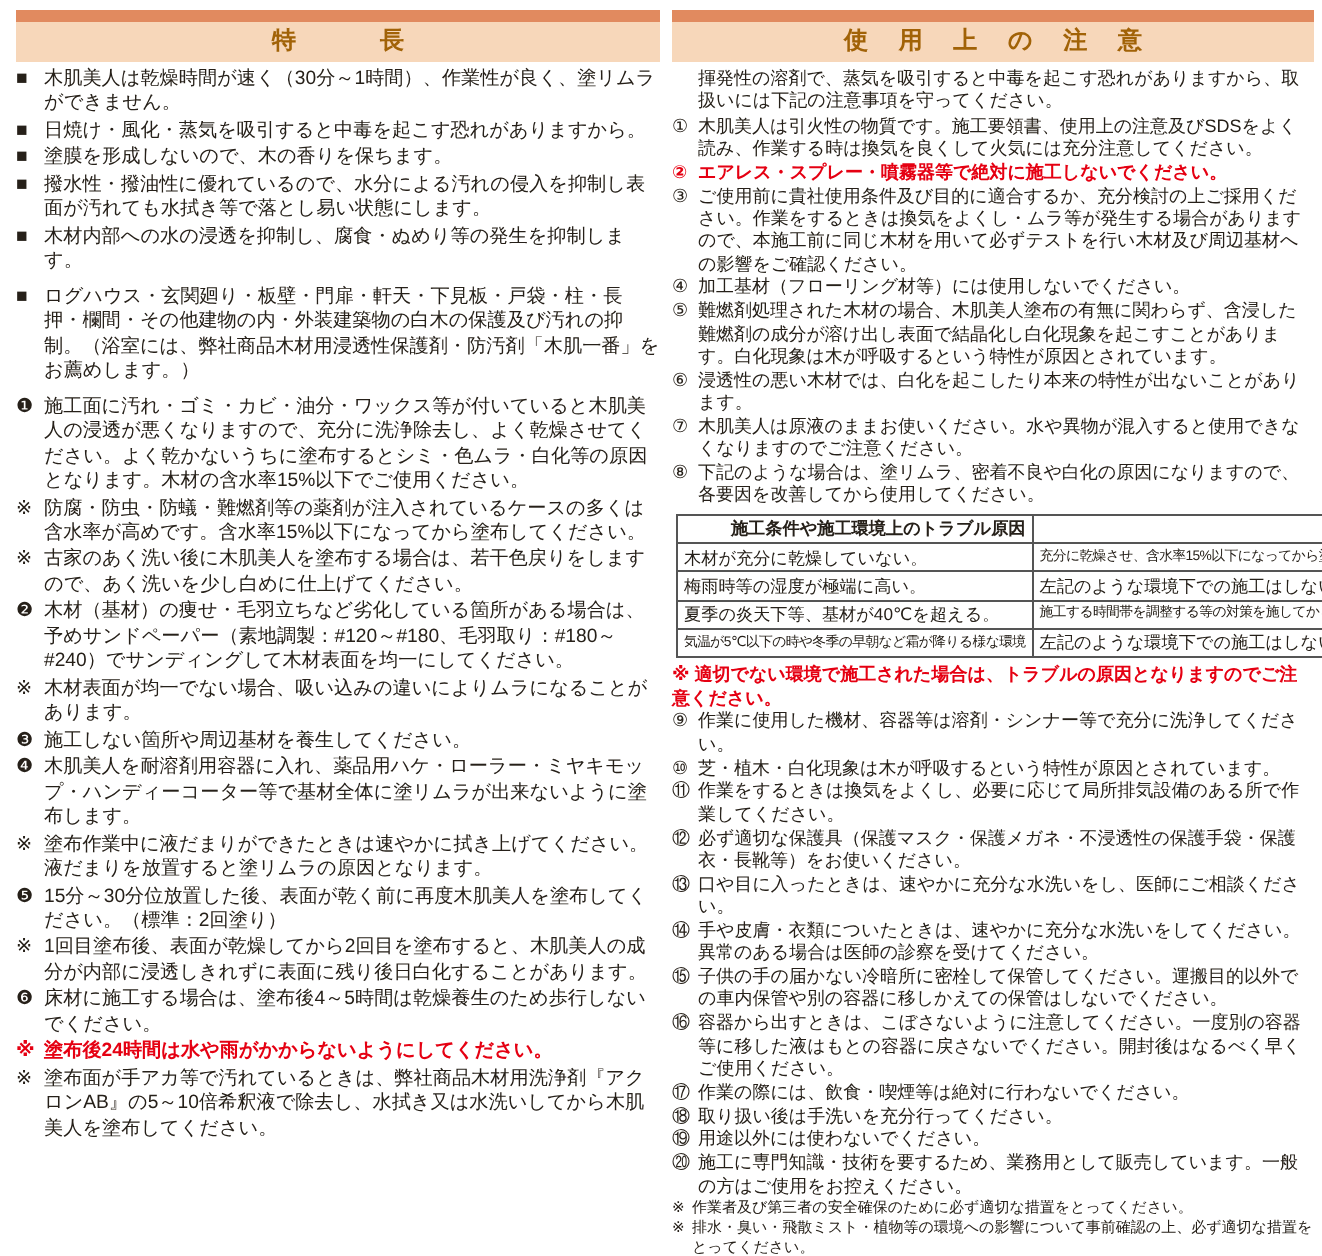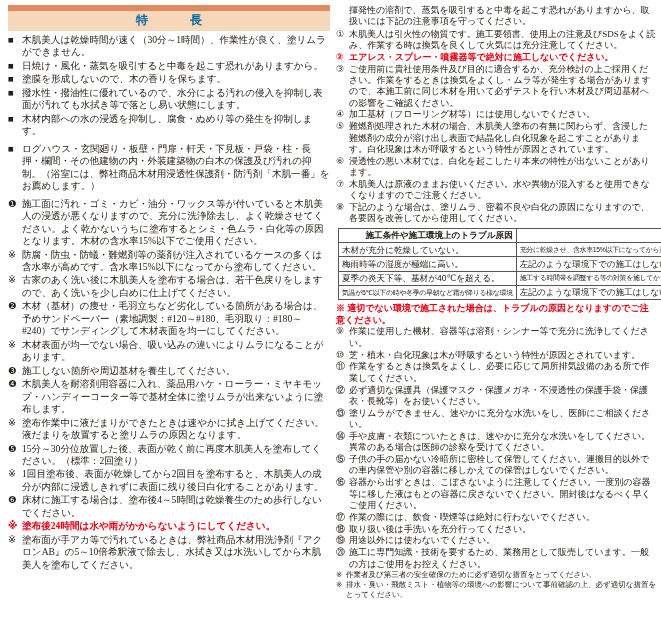--- a/index.html
+++ b/index.html
@@ -1,27 +1,27 @@
 <!DOCTYPE html>
 <html><head>
 <meta charset="utf-8">
 <style>
   html,body{margin:0;padding:0;width:661px;height:628px;background:#ffffff;overflow:hidden;
     font-family:"Liberation Sans","DejaVu Sans",sans-serif;color:#262019;}
   .page{position:relative;width:661px;height:628px;}
   .col{position:absolute;top:5px;}
   .col-left{left:8px;width:322px;}
   .col-right{left:336px;width:321px;}
-  .sec-head{border-top:6px solid #e18a5f;background:#f7d7ba;color:#0369a1;
+  .sec-head{border-top:6px solid #e18a5f;background:#f7d7ba;color:#a16207;
     text-align:center;font-weight:bold;font-size:12px;letter-spacing:6px;
     padding:1px 0 2px 6px;margin-bottom:3px;}
   .sec{margin-bottom:5px;}
   .row{display:flex;align-items:flex-start;font-size:9.6px;line-height:1.3;margin-bottom:1px;}
   .row .m{flex:0 0 14px;}
-  .row .t{flex:1;font-family:Liberation Serif, serif;}
+  .row .t{flex:1;}
   .col-right .row{font-size:9px;line-height:1.26;margin-bottom:0.5px;}
   .col-right .row .m{flex:0 0 13px;}
   .red{color:#e50012;font-weight:bold;}
   .intro{font-size:9px;line-height:1.26;padding-left:13px;margin-bottom:1px;}
   .tbl{border-collapse:collapse;width:calc(100% - 4px);margin:3px 0 3px 2px;}
   .tbl th,.tbl td{border:1px solid #555;padding:1.5px 3px;font-size:8.6px;line-height:1.2;}
   .tbl th{text-align:right;font-weight:bold;}
   .tbl .small{font-size:6.9px;letter-spacing:-0.3px;white-space:nowrap;}
   .fineprint .row{font-size:7.5px;line-height:1.3;margin-bottom:0;}
   .fineprint .row .m{flex:0 0 10px;}
@@ -127,20 +127,21 @@
           </div>
         </div>
 
     </div>
 
   </div>
 
   <div class="col col-right">
 
     <div class="sec">
+      <div class="sec-head">使 用 上 の 注 意</div>
       <div class="intro">揮発性の溶剤で、蒸気を吸引すると中毒を起こす恐れがありますから、取扱いには下記の注意事項を守ってください。</div>
 
       <div>
 
       <div class="row">
             <span class="m">①</span>
             <span class="t">木肌美人は引火性の物質です。施工要領書、使用上の注意及びSDSをよく読み、作業する時は換気を良くして火気には充分注意してください。</span>
           </div>
           <div class="row">
             <span class="m red">②</span>
@@ -217,21 +218,21 @@
           <div class="row">
             <span class="m">⑪</span>
             <span class="t">作業をするときは換気をよくし、必要に応じて局所排気設備のある所で作業してください。</span>
           </div>
           <div class="row">
             <span class="m">⑫</span>
             <span class="t">必ず適切な保護具（保護マスク・保護メガネ・不浸透性の保護手袋・保護衣・長靴等）をお使いください。</span>
           </div>
           <div class="row">
             <span class="m">⑬</span>
-            <span class="t">塗リムラができません、速やかに充分な水洗いをし、医師にご相談ください。</span>
+            <span class="t">口や目に入ったときは、速やかに充分な水洗いをし、医師にご相談ください。</span>
           </div>
           <div class="row">
             <span class="m">⑭</span>
             <span class="t">手や皮膚・衣類についたときは、速やかに充分な水洗いをしてください。異常のある場合は医師の診察を受けてください。</span>
           </div>
           <div class="row">
             <span class="m">⑮</span>
             <span class="t">子供の手の届かない冷暗所に密栓して保管してください。運搬目的以外での車内保管や別の容器に移しかえての保管はしないでください。</span>
           </div>
           <div class="row">

